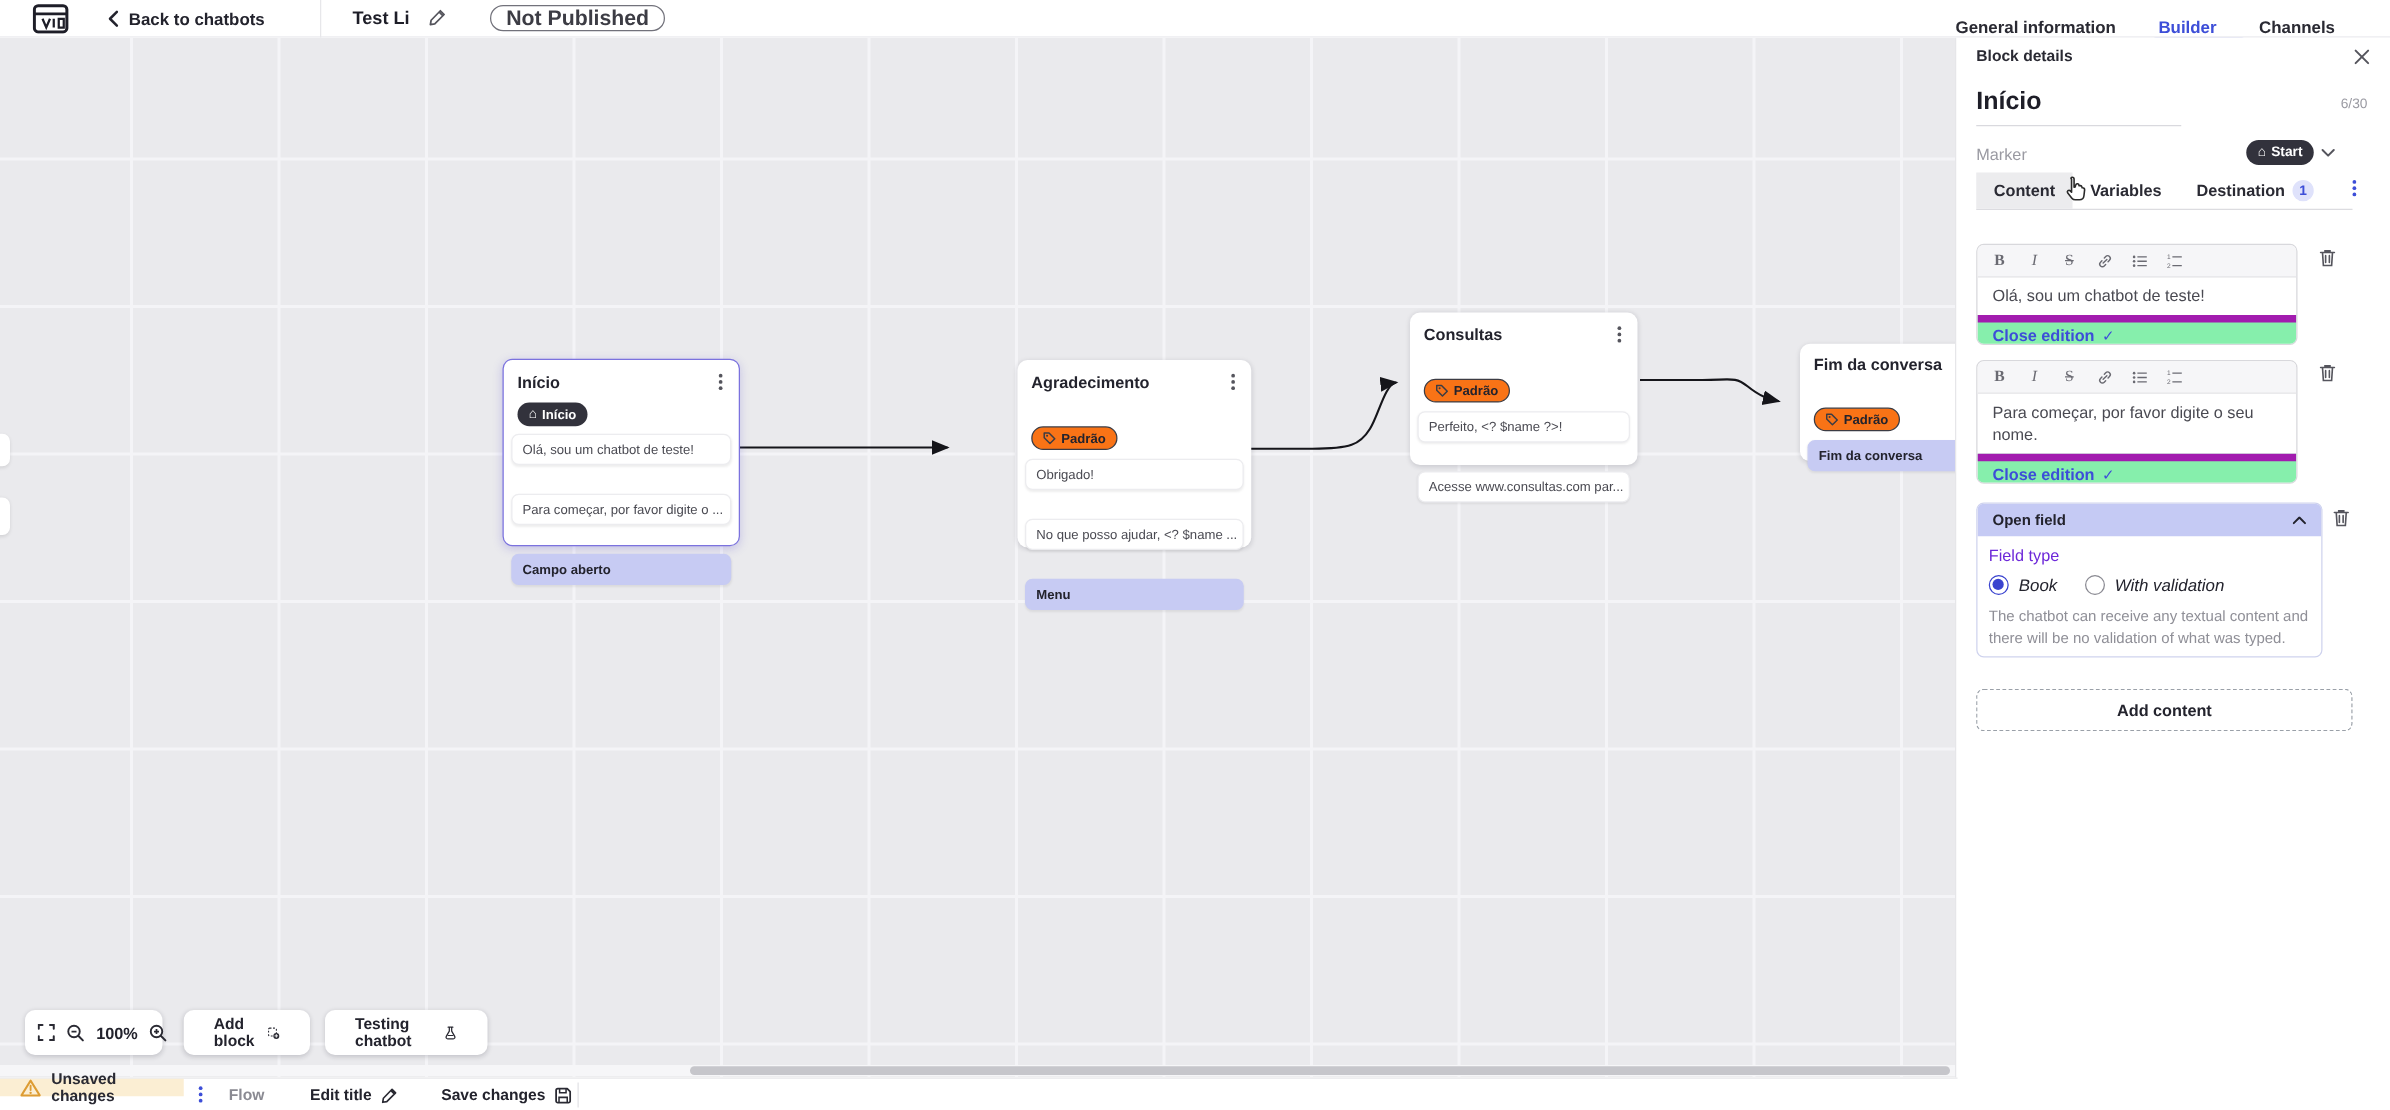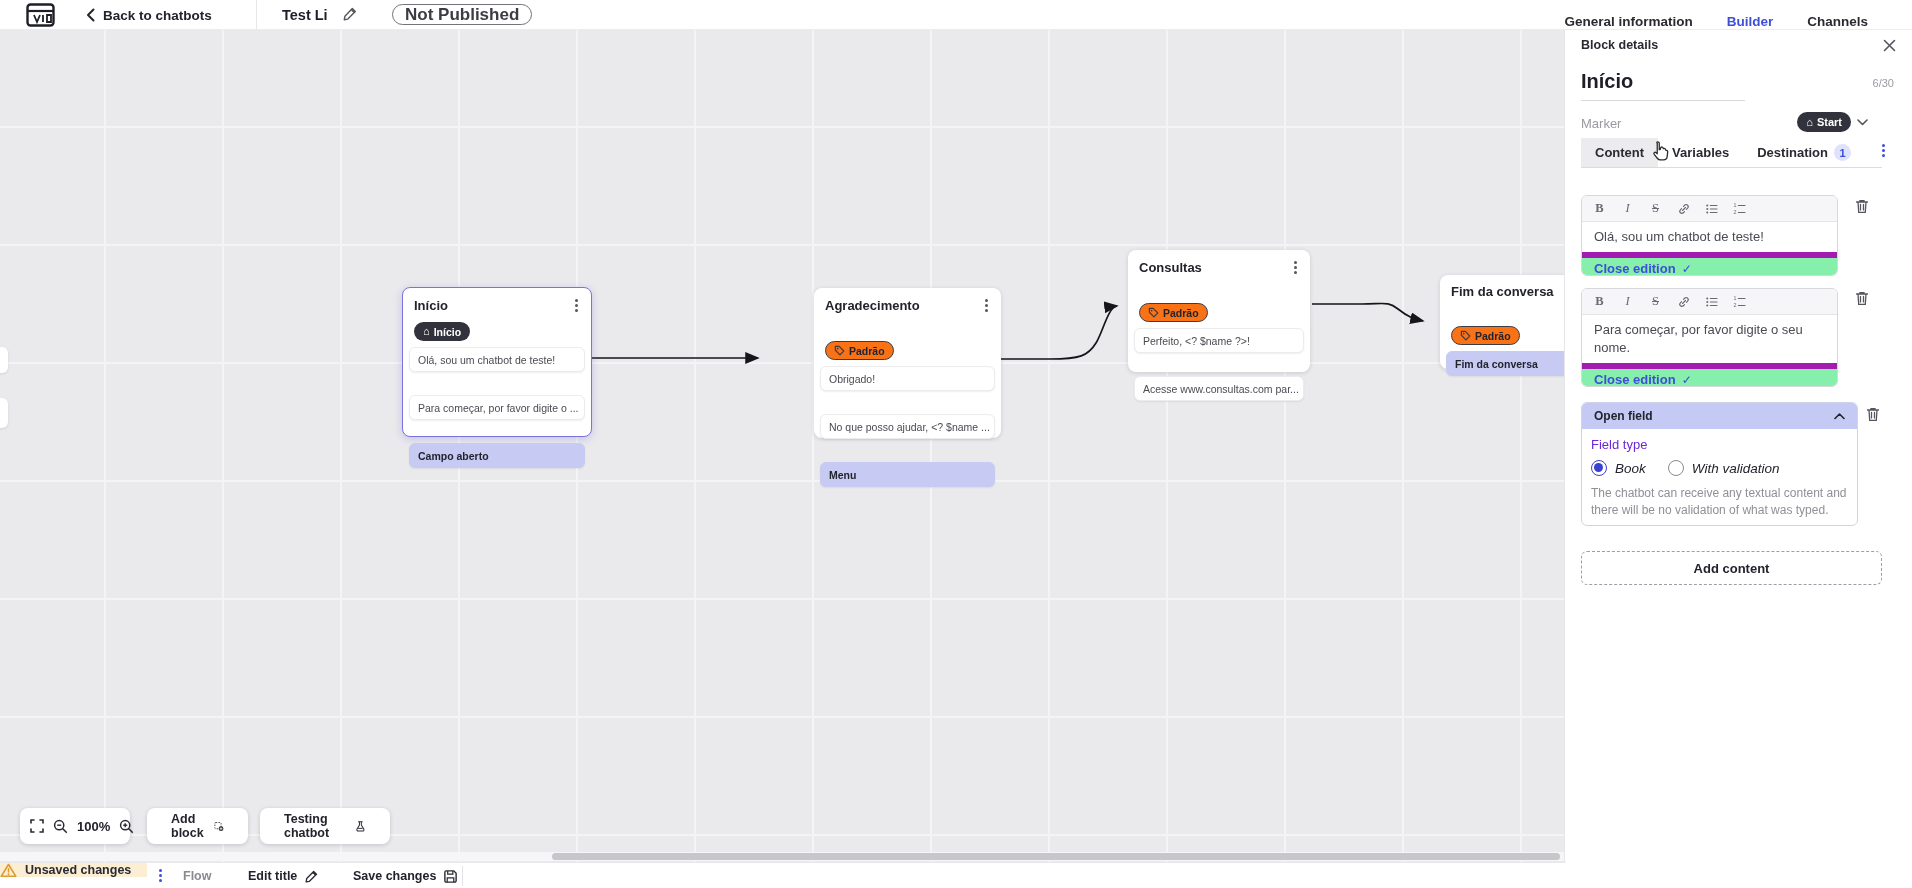--- a/index.html
+++ b/index.html
@@ -48,21 +48,21 @@
   
   .tool-card { position:absolute; top:778px; height:36px; background:#fff; border-radius:8px; box-shadow:0 1px 4px rgba(20,20,40,.18); display:flex; align-items:center; gap:9px; padding:0 24px; font-size:12.5px; font-weight:700; color:#23232d; }
   .tool-card .icon-btn { display:flex; align-items:center; cursor:pointer; }
   .zoom-level { font-size:13px; font-weight:700; }
 
   .hscroll-track { position:absolute; left:0; top:822px; width:1564px; height:9px; background:#f6f6f8; }
   .hscroll-thumb { position:absolute; left:552px; top:823px; width:1008px; height:7px; background:#c6c6cb; border-radius:4px; cursor:pointer; }
 
   
   .statusbar { position:absolute; left:0; top:862px; width:1566px; height:26px; background:#fff; border-top:1px solid #e8e8ea; z-index:25; }
-  .unsaved { position:absolute; left:0; top:0; width:147px; height:14px; background:#fbeed3; display:flex; align-items:center; gap:8px; font-size:12.5px; font-weight:700; color:#2a2a33; }
+  .unsaved { position:absolute; left:0; top:0; width:147px; height:14px; background:#fbeed3; display:flex; align-items:center; gap:8px; padding-left:16px; font-size:12.5px; font-weight:700; color:#2a2a33; }
   .sb-kebab { position:absolute; left:153px; top:4px; }
   .sb-item { position:absolute; top:0; height:26px; display:flex; align-items:center; gap:7px; font-size:12.5px; font-weight:700; cursor:pointer; }
   .sb-flow { left:183px; color:#8a8a92; }
   .sb-edit { left:248px; color:#23232d; }
   .sb-save { left:353px; color:#23232d; }
   .sb-divider { position:absolute; left:462px; top:3px; width:1px; height:20px; background:#e2e2e6; }
 
   
   .panel { position:absolute; left:1564px; top:30px; width:348px; height:858px; background:#fff; border-left:1px solid #e6e6e9; z-index:20; }
   .panel-head { position:absolute; left:16px; right:16px; top:8px; display:flex; justify-content:space-between; align-items:center; }

